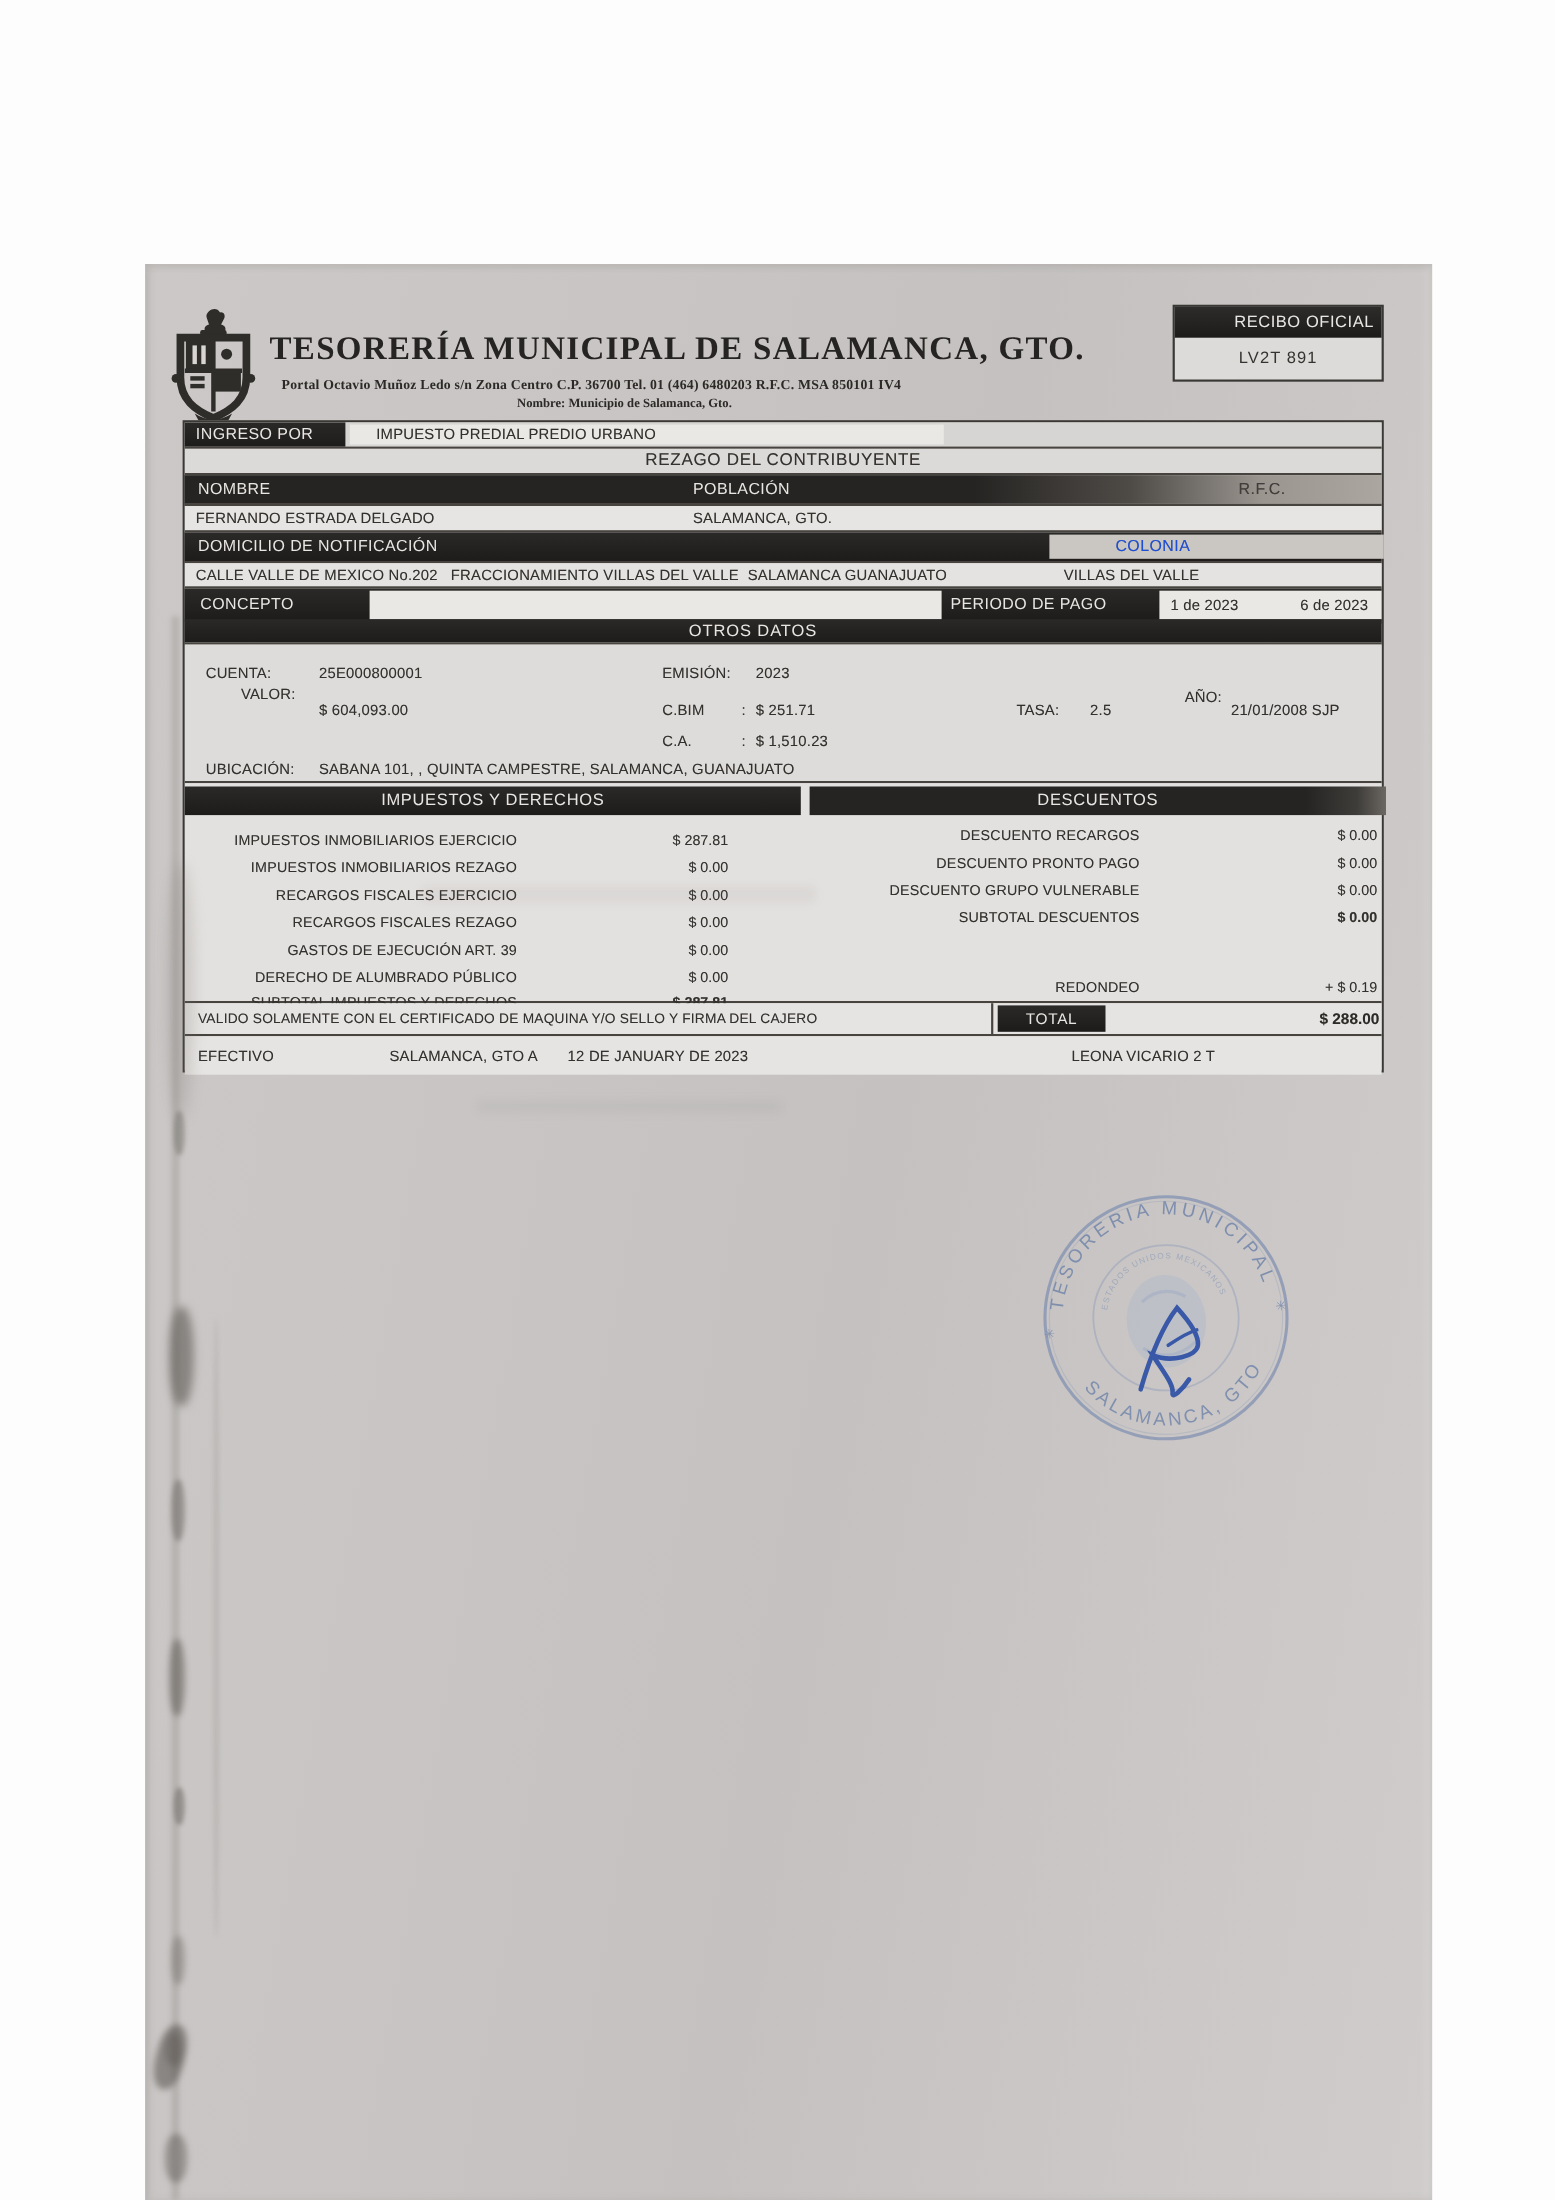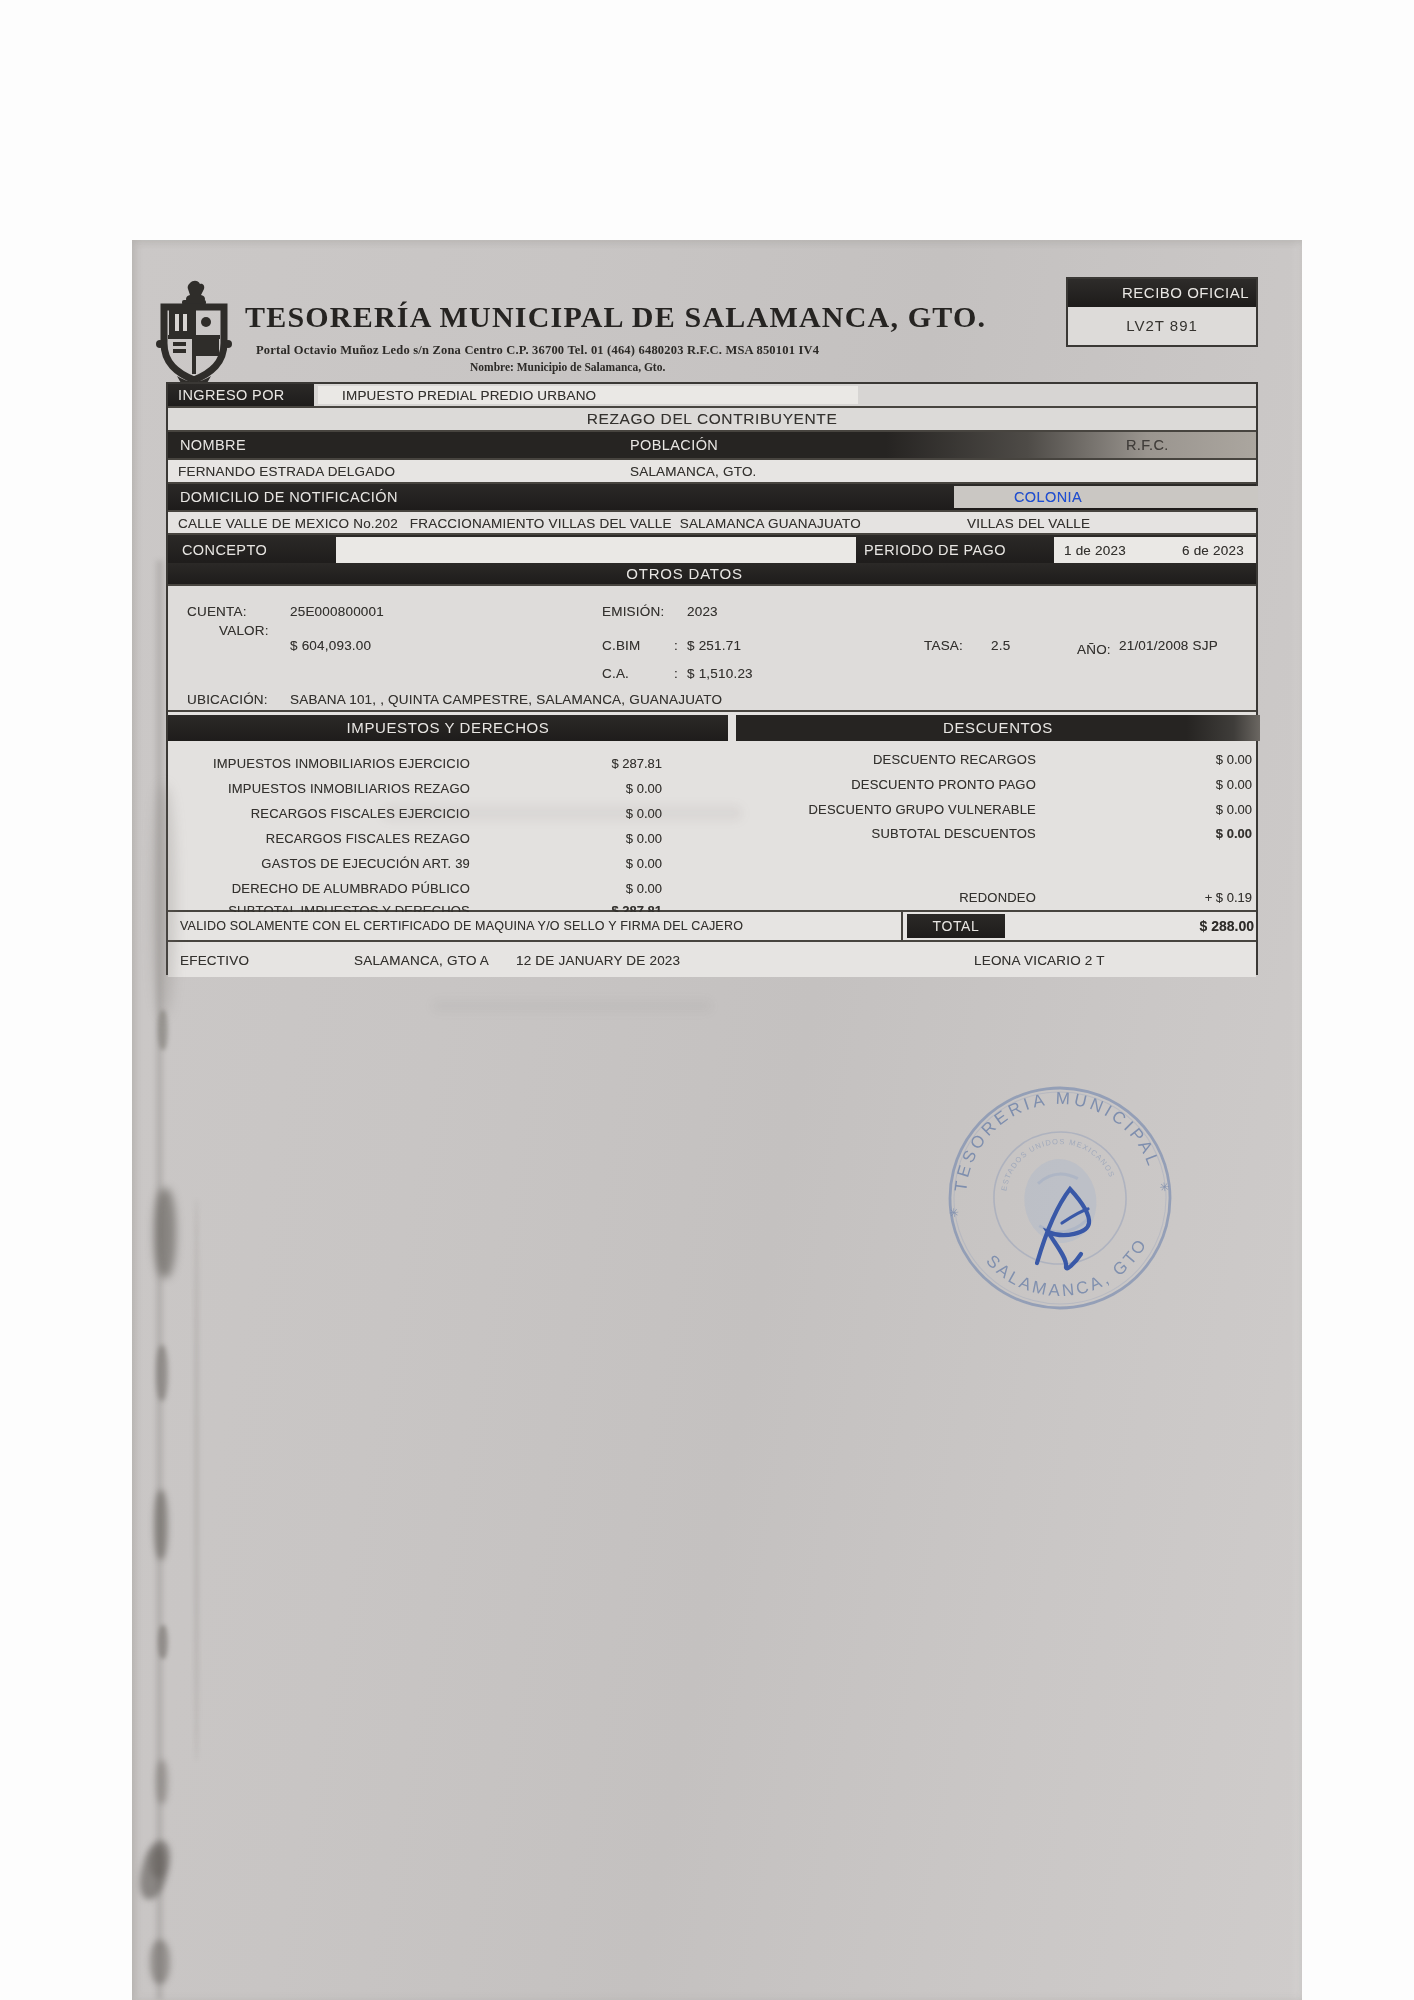--- a/index.html
+++ b/index.html
@@ -169,21 +169,21 @@
         <span class="val" style="left:434px;top:18px;transform:none;">EMISIÓN:</span>
         <span class="val" style="left:519px;top:18px;transform:none;">2023</span>
 
         <span class="val" style="left:19px;top:37px;transform:none;margin-left:32px;">VALOR:</span>
         <span class="val" style="left:122px;top:52px;transform:none;">$ 604,093.00</span>
         <span class="val" style="left:434px;top:52px;transform:none;">C.BIM</span>
         <span class="val" style="left:506px;top:52px;transform:none;">:</span>
         <span class="val" style="left:519px;top:52px;transform:none;">$ 251.71</span>
         <span class="val" style="left:756px;top:52px;transform:none;">TASA:</span>
         <span class="val" style="left:823px;top:52px;transform:none;">2.5</span>
-        <span class="val" style="left:909px;top:56px;transform:none;">AÑO:</span>
+        <span class="val" style="left:909px;top:40px;transform:none;">AÑO:</span>
         <span class="val" style="left:951px;top:52px;transform:none;">21/01/2008 SJP</span>
 
         <span class="val" style="left:434px;top:80px;transform:none;">C.A.</span>
         <span class="val" style="left:506px;top:80px;transform:none;">:</span>
         <span class="val" style="left:519px;top:80px;transform:none;">$ 1,510.23</span>
 
         <span class="val" style="left:19px;top:106px;transform:none;">UBICACIÓN:</span>
         <span class="val" style="left:122px;top:106px;transform:none;">SABANA 101, , QUINTA CAMPESTRE, SALAMANCA, GUANAJUATO</span>
       </div>
 

